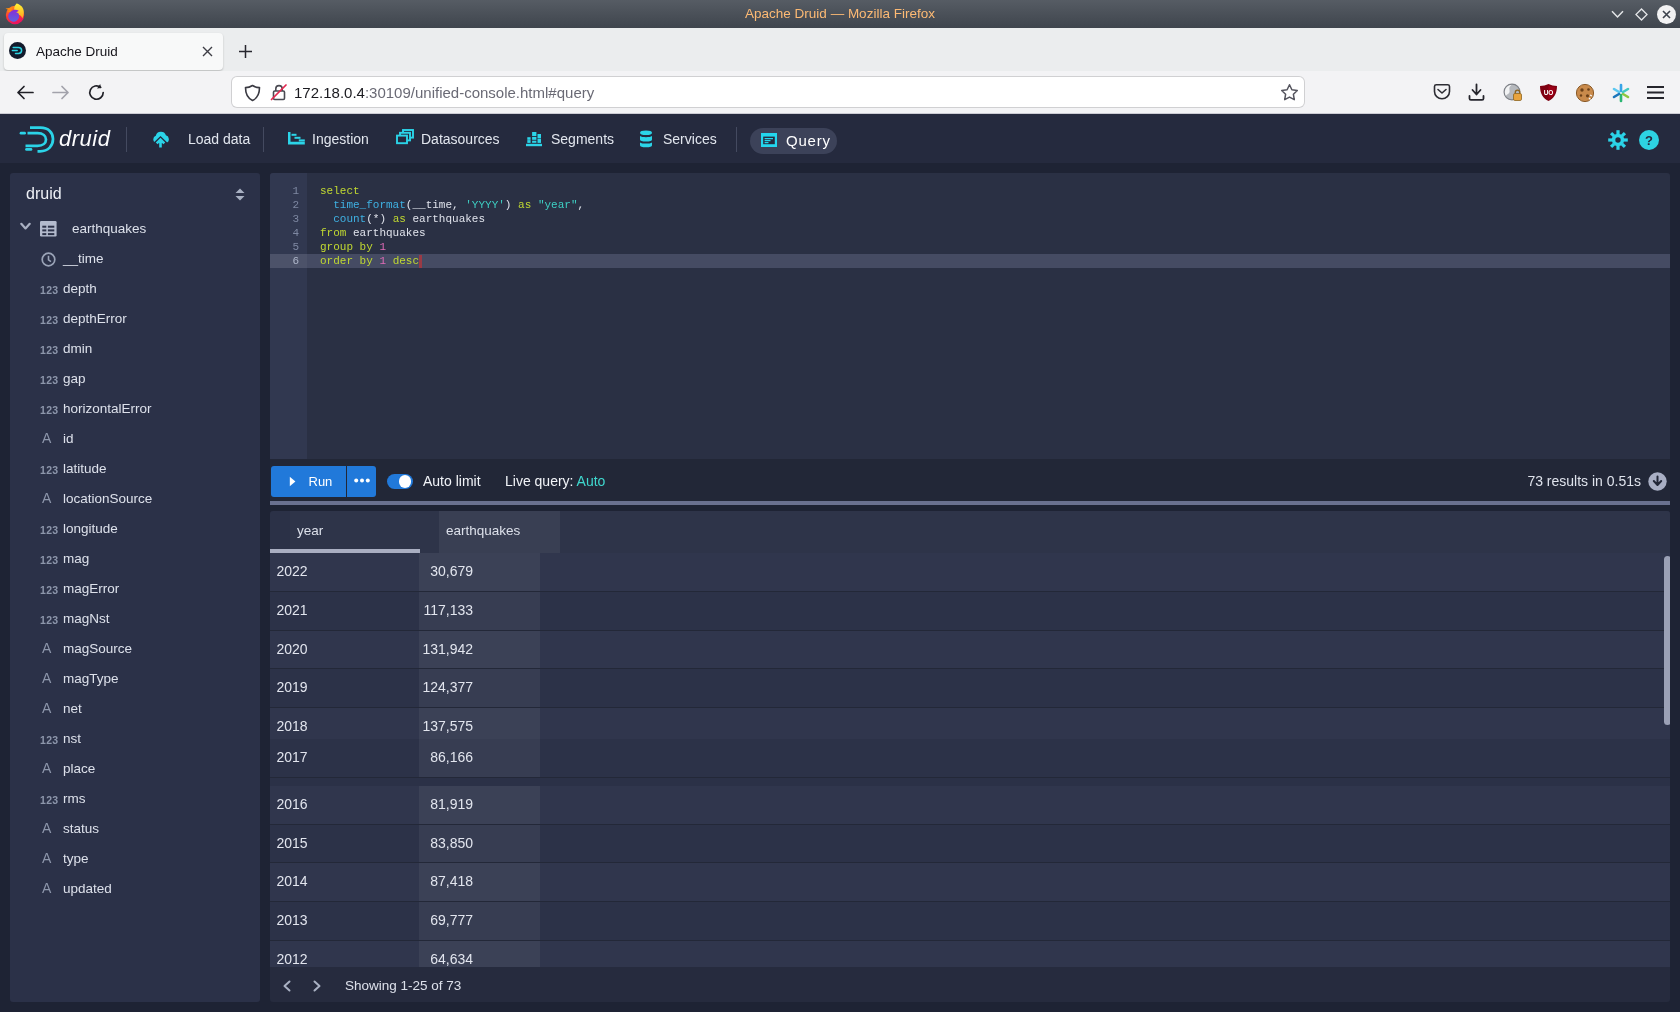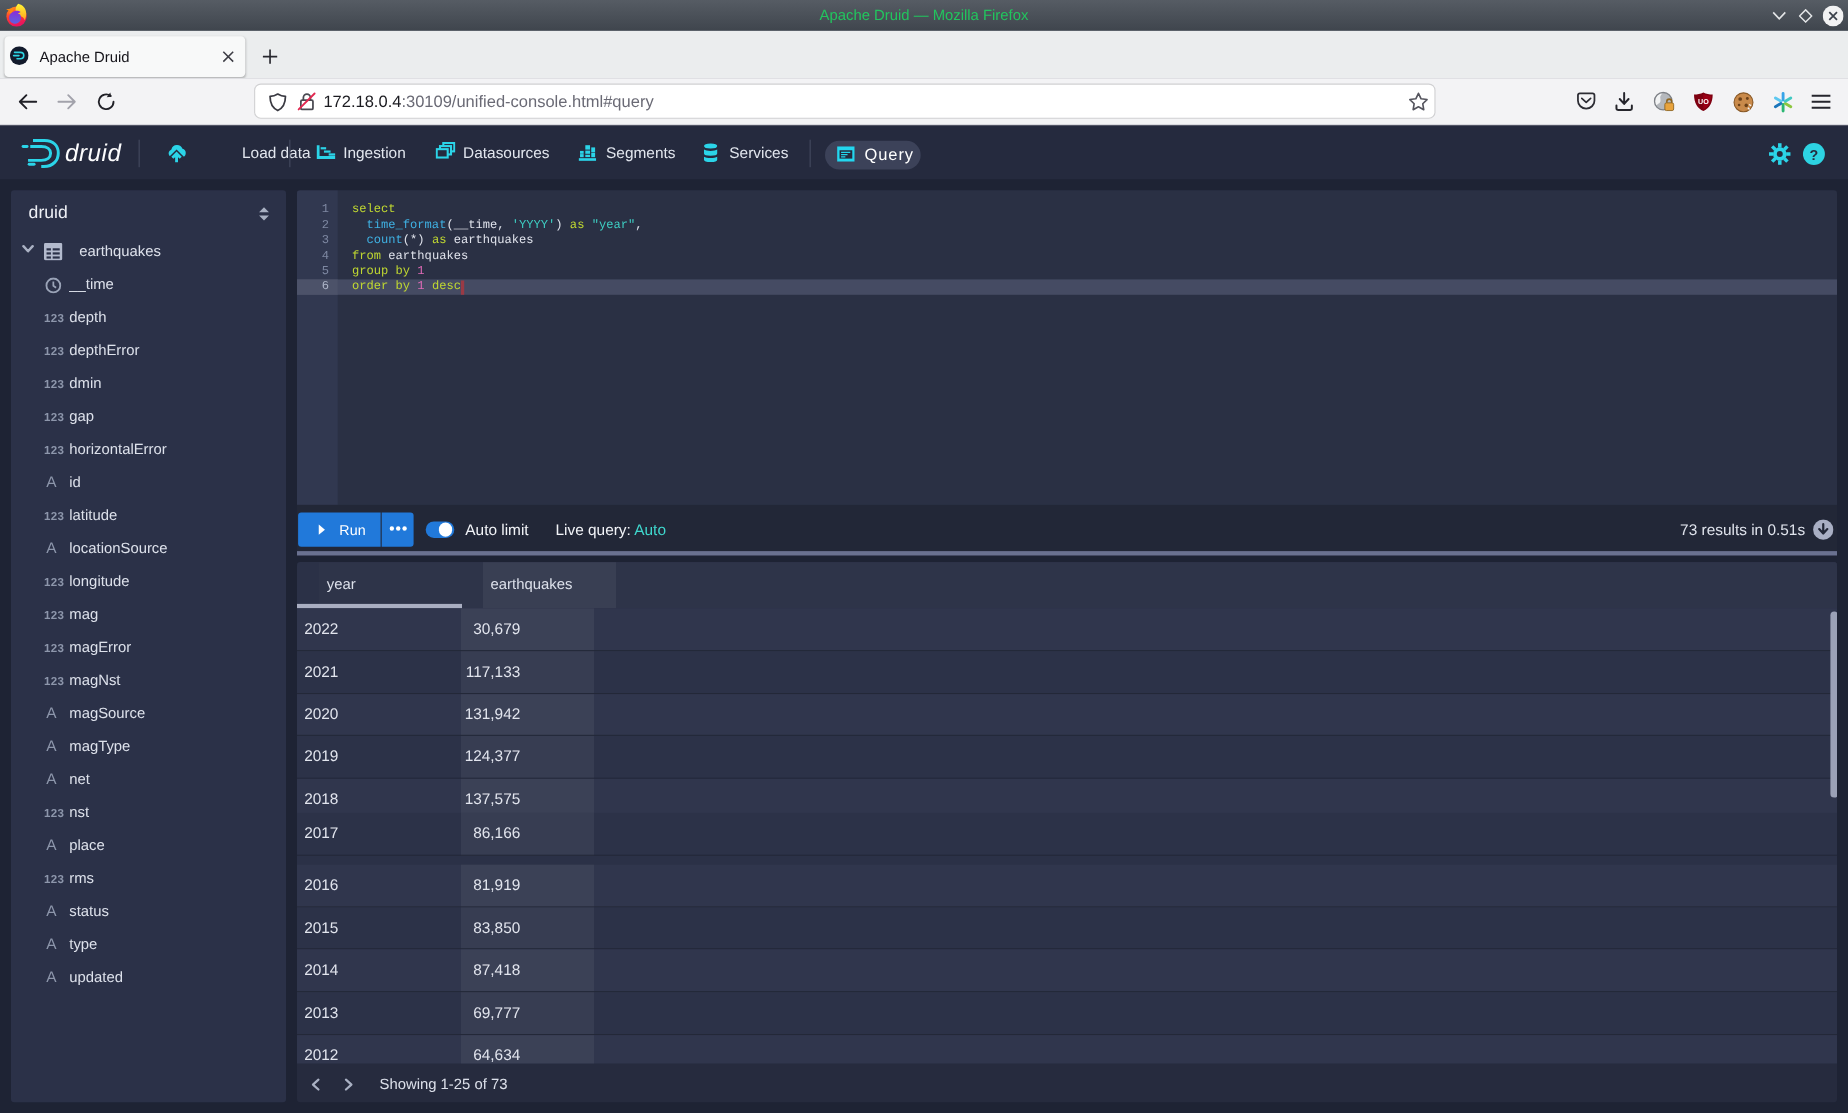--- a/index.html
+++ b/index.html
@@ -1,21 +1,21 @@
 <!DOCTYPE html>
 <html><head>
 <meta charset="utf-8">
 <style>
   html,body{margin:0;padding:0;background:#1e2334;}
   #page{position:relative;width:1680px;height:1012px;overflow:hidden;background:#1e2334;
     font-family:"Liberation Sans",sans-serif;}
   .abs{position:absolute;}
   
   #titlebar{left:0;top:0;width:1680px;height:28px;background:linear-gradient(#565c64,#3f454d);}
-  #titletext{width:1680px;top:6px;text-align:center;font-size:13.5px;color:#22c55e;}
+  #titletext{width:1680px;top:6px;text-align:center;font-size:13.5px;color:#fdba74;}
   #tabbar{left:0;top:28px;width:1680px;height:43px;background:#ebedee;}
   #tab{left:4px;top:33px;width:219px;height:37px;border-radius:4px;background:#f8f9f9;box-shadow:0 1px 2px rgba(0,0,0,.22);}
   #tabtitle{left:36px;top:44px;font-size:13.5px;color:#15141a;}
   #navbar{left:0;top:71px;width:1680px;height:43px;background:#f3f3f5;border-bottom:1px solid #ccccd4;box-sizing:border-box;}
   #urlfield{left:232px;top:77px;width:1072px;height:30px;border-radius:5px;background:#ffffff;box-shadow:0 0 0 1px rgba(0,0,0,.14);}
   #urltext{left:294px;top:84px;font-size:15px;color:#1b1b20;}
   #urltext span{color:#6a6a75;}
   
   #dheader{left:0;top:114px;width:1680px;height:49px;background:#252a3e;}
   .hsep{width:1px;height:25px;top:127px;background:#444a60;}
@@ -250,21 +250,21 @@
       <rect x="0.2" y="8.4" width="4" height="3.2" transform="rotate(45 10 10)"></rect>
       <rect x="15.8" y="8.4" width="4" height="3.2" transform="rotate(45 10 10)"></rect>
     </g>
     <circle cx="10" cy="10" r="2.7" fill="#252a3e"></circle>
   </svg>
   <svg class="abs" style="left:1639px;top:130px;" width="20" height="20" viewBox="0 0 20 20">
     <circle cx="10" cy="10" r="10" fill="#2dd3e2"></circle>
     <text x="10" y="15" font-size="13" font-weight="bold" fill="#252a3e" text-anchor="middle" font-family="Liberation Sans,sans-serif">?</text>
   </svg>
   <div class="abs hsep" style="left:126px;"></div>
-  <div class="abs navtext" style="left:188px;margin-left:32px;">Load data</div>
+  <div class="abs navtext" style="left:188px;">Load data</div>
   <div class="abs hsep" style="left:262.5px;"></div>
   <div class="abs navtext" style="left:312px;">Ingestion</div>
   <div class="abs navtext" style="left:421px;">Datasources</div>
   <div class="abs navtext" style="left:551px;">Segments</div>
   <div class="abs navtext" style="left:663px;">Services</div>
   <div class="abs hsep" style="left:736px;"></div>
   <div class="abs navtext" style="left:786px;top:132px;color:#ffffff;font-size:15px;letter-spacing:0.8px;">Query</div>
 
   <div class="abs" id="sidebar">
     <div class="abs" id="schemaname">druid</div>

